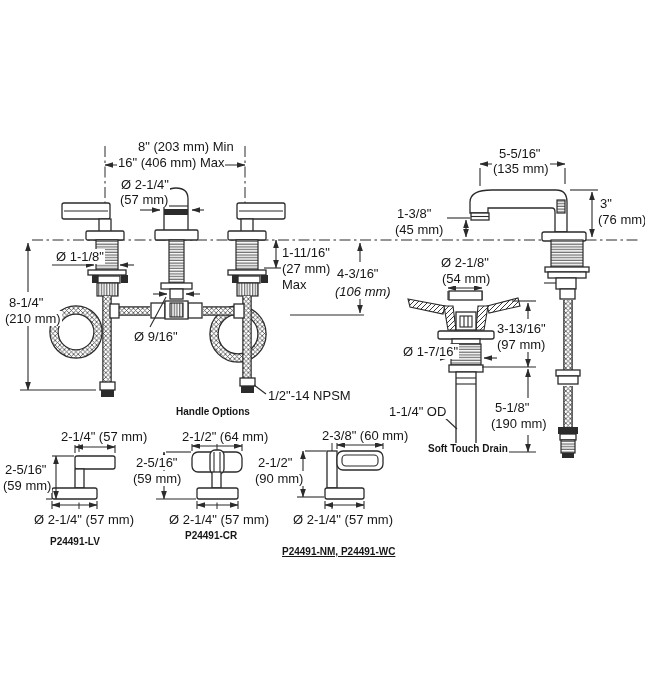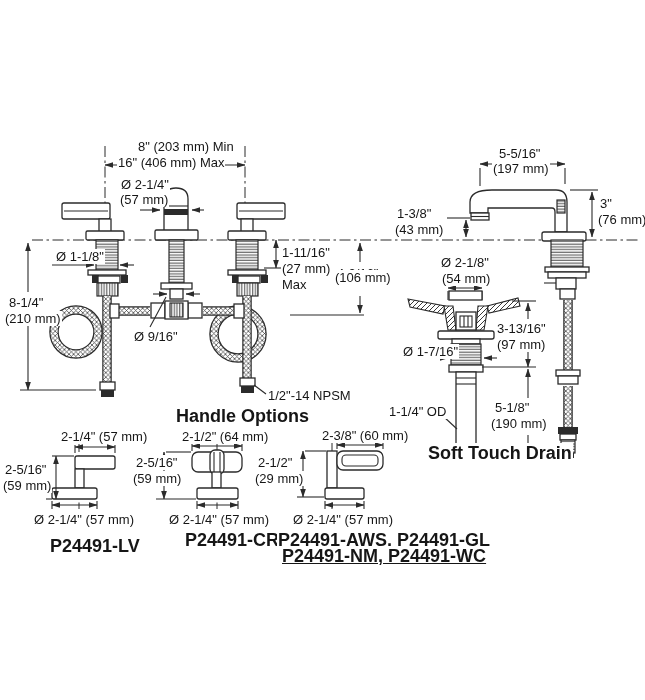--- a/index.html
+++ b/index.html
@@ -1,21 +1,21 @@
 <!DOCTYPE html>
 <html><head>
 <meta charset="utf-8">
 <style>
   html,body{margin:0;padding:0;background:#fff;}
   #stage{position:relative;width:645px;height:700px;background:#fff;overflow:hidden;
          font-family:"Liberation Sans",sans-serif;}
   #linework{position:absolute;left:0;top:0;}
   .lbl{position:absolute;font:13px/1.18 "Liberation Sans",sans-serif;color:#161616;
        white-space:nowrap;background:#fff;padding:0 1px;}
-  .b{font-weight:700;font-size:18px;}
+  .b{font-weight:700;font-size:10px;}
   
   .dim{stroke:#2b2b2b;stroke-width:1.1;fill:none;}
   .ln{stroke:#2b2b2b;stroke-width:1.3;fill:#fff;}
   .nf{stroke:#2b2b2b;stroke-width:1.1;fill:none;}
   .dk{fill:#2b2b2b;stroke:none;}
   .thr{fill:url(#thr);stroke:#2b2b2b;stroke-width:1.2;}
   .thrv{fill:url(#thrv);stroke:#2b2b2b;stroke-width:1.2;}
   .htc{fill:url(#hatch);stroke:#2b2b2b;stroke-width:1.1;}
   .cl{stroke:#2b2b2b;stroke-width:1;stroke-dasharray:11 3.5 2.5 3.5;fill:none;}
   .ho{stroke:#2b2b2b;stroke-width:9.5;fill:none;}
@@ -317,27 +317,27 @@
 <div class="lbl" style="left:120px;top:177px;">Ø 2-1/4"</div>
 <div class="lbl" style="left:119px;top:192px;">(57 mm)</div>
 <div class="lbl" style="left:55px;top:249px;">Ø 1-1/8"</div>
 <div class="lbl" style="left:8px;top:295px;">8-1/4"</div>
 <div class="lbl" style="left:4px;top:311px;">(210 mm)</div>
 <div class="lbl" style="left:133px;top:329px;">Ø 9/16"</div>
 <div class="lbl" style="left:281px;top:245px;">1-11/16"</div>
 <div class="lbl" style="left:281px;top:261px;">(27 mm)</div>
 <div class="lbl" style="left:281px;top:277px;">Max</div>
 <div class="lbl" style="left:336px;top:266px;">4-3/16"</div>
-<div class="lbl" style="left:334px;top:270px;">(106 mm)</div>
+<div class="lbl" style="left:334px;top:284px;font-style:italic;">(106 mm)</div>
 <div class="lbl" style="left:267px;top:388px;">1/2"-14 NPSM</div>
 
 <div class="lbl" style="left:498px;top:146px;">5-5/16"</div>
-<div class="lbl" style="left:492px;top:161px;">(197 mm)</div>
+<div class="lbl" style="left:492px;top:161px;">(135 mm)</div>
 <div class="lbl" style="left:396px;top:206px;">1-3/8"</div>
-<div class="lbl" style="left:394px;top:222px;">(43 mm)</div>
+<div class="lbl" style="left:394px;top:222px;">(45 mm)</div>
 <div class="lbl" style="left:599px;top:196px;">3"</div>
 <div class="lbl" style="left:597px;top:212px;">(76 mm)</div>
 
 <div class="lbl" style="left:440px;top:255px;">Ø 2-1/8"</div>
 <div class="lbl" style="left:441px;top:271px;">(54 mm)</div>
 <div class="lbl" style="left:402px;top:344px;">Ø 1-7/16"</div>
 <div class="lbl" style="left:496px;top:321px;">3-13/16"</div>
 <div class="lbl" style="left:496px;top:337px;text-align:right;">(97 mm)</div>
 <div class="lbl" style="left:388px;top:404px;">1-1/4" OD</div>
 <div class="lbl" style="left:494px;top:400px;">5-1/8"</div>
@@ -353,18 +353,17 @@
 <div class="lbl b" style="left:49px;top:536px;">P24491-LV</div>
 
 <div class="lbl" style="left:181px;top:429px;">2-1/2" (64 mm)</div>
 <div class="lbl" style="left:135px;top:455px;">2-5/16"</div>
 <div class="lbl" style="left:132px;top:471px;">(59 mm)</div>
 <div class="lbl" style="left:168px;top:512px;">Ø 2-1/4" (57 mm)</div>
 <div class="lbl b" style="left:184px;top:530px;">P24491-CR</div>
 
 <div class="lbl" style="left:321px;top:428px;">2-3/8" (60 mm)</div>
 <div class="lbl" style="left:257px;top:455px;">2-1/2"</div>
-<div class="lbl" style="left:254px;top:471px;">(29 mm)</div>
+<div class="lbl" style="left:254px;top:471px;">(90 mm)</div>
 <div class="lbl" style="left:292px;top:512px;">Ø 2-1/4" (57 mm)</div>
-<div class="lbl b" style="left:277px;top:530px;">P24491-AWS, P24491-GL</div>
 <div class="lbl b" style="left:281px;top:546px;text-decoration:underline;">P24491-NM, P24491-WC</div>
 
 </div>
 
 </body></html>

